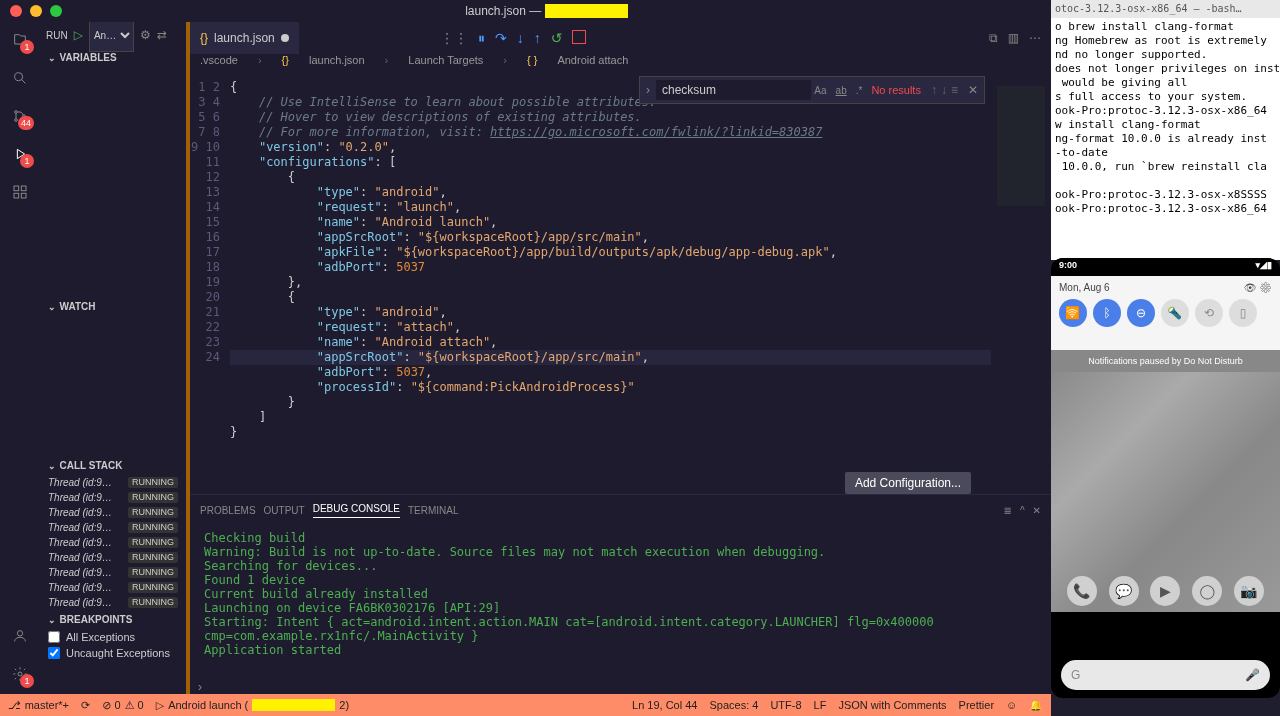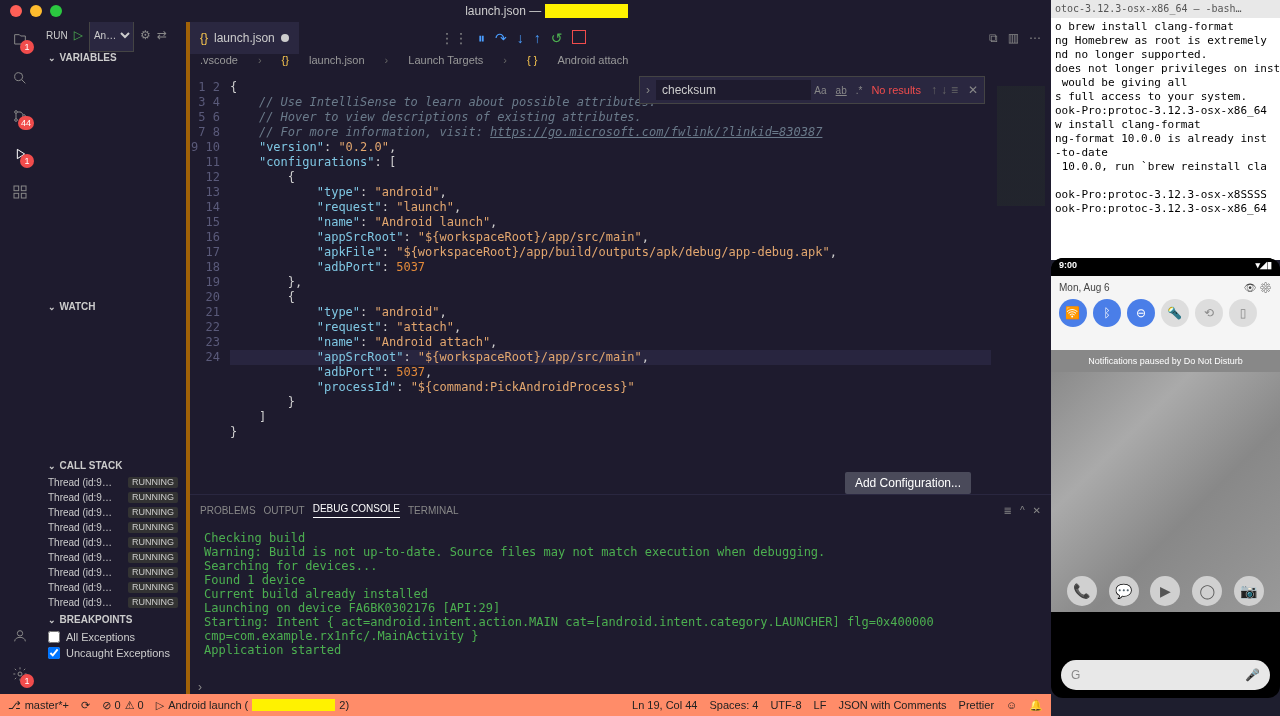--- a/index.html
+++ b/index.html
@@ -52,21 +52,21 @@
   .sidebar-header select { background: #2a2740; color: #ccc; border: 1px solid #444; font-size: 10px; height: 34px; }
   .run-btn { color: #4caf50; font-size: 12px; }
   .gear-mini { color: #888; font-size: 12px; }
   .panel-section-title {
     padding: 4px 8px; display: flex; align-items: center; gap: 4px;
     color: #ccc; font-size: 10px; font-weight: bold;
   }
   .panel-section-title .chev { font-size: 9px; }
   .panel-body { flex-shrink: 0; }
   .callstack-item { display: flex; justify-content: space-between; padding: 2px 8px; font-size: 10px; }
-  .callstack-item .name { color: #ccc; white-space: nowrap; overflow: hidden; text-overflow: ellipsis; }
+  .callstack-item .name { color: #ccc; white-space: nowrap; overflow: hidden; text-overflow: ellipsis; font-style: italic; }
   .callstack-item .state { background: #333; color: #ccc; padding: 0 4px; border-radius: 2px; font-size: 9px; }
   .breakpoint-item { display: flex; align-items: center; gap: 6px; padding: 2px 8px; font-size: 11px; }
   .breakpoint-item input[type=checkbox] { width: 12px; height: 12px; }
   
   .editor-area { flex: 1; display: flex; flex-direction: column; min-width: 0; }
   .tab-row { height: 32px; background: #1e1b2e; display: flex; align-items: center; }
   .tab { height: 32px; display: flex; align-items: center; padding: 0 10px; gap: 6px; background: #2a2740; font-size: 12px; }
   .tab .icon { color: #f9c74f; }
   .tab .dirty { width: 8px; height: 8px; border-radius: 50%; background: #ccc; }
   .debug-toolbar { position: absolute; left: 440px; top: 30px; display: flex; gap: 10px; background: transparent; }

